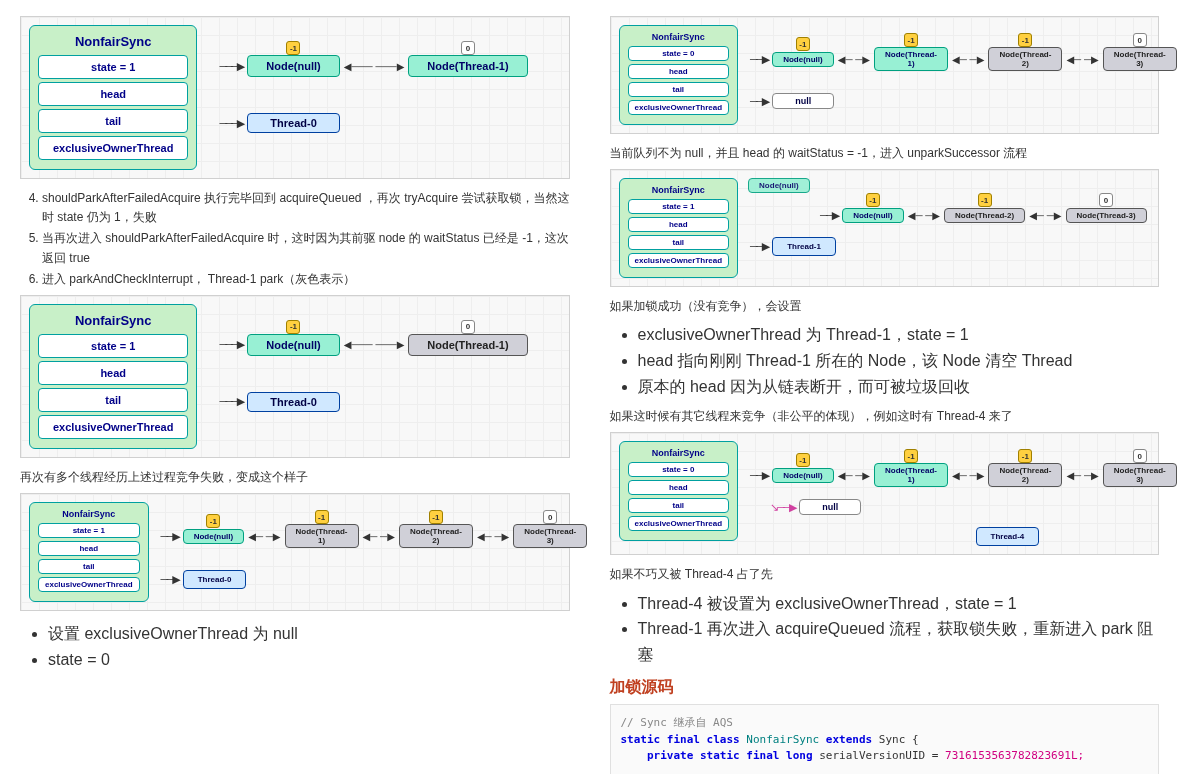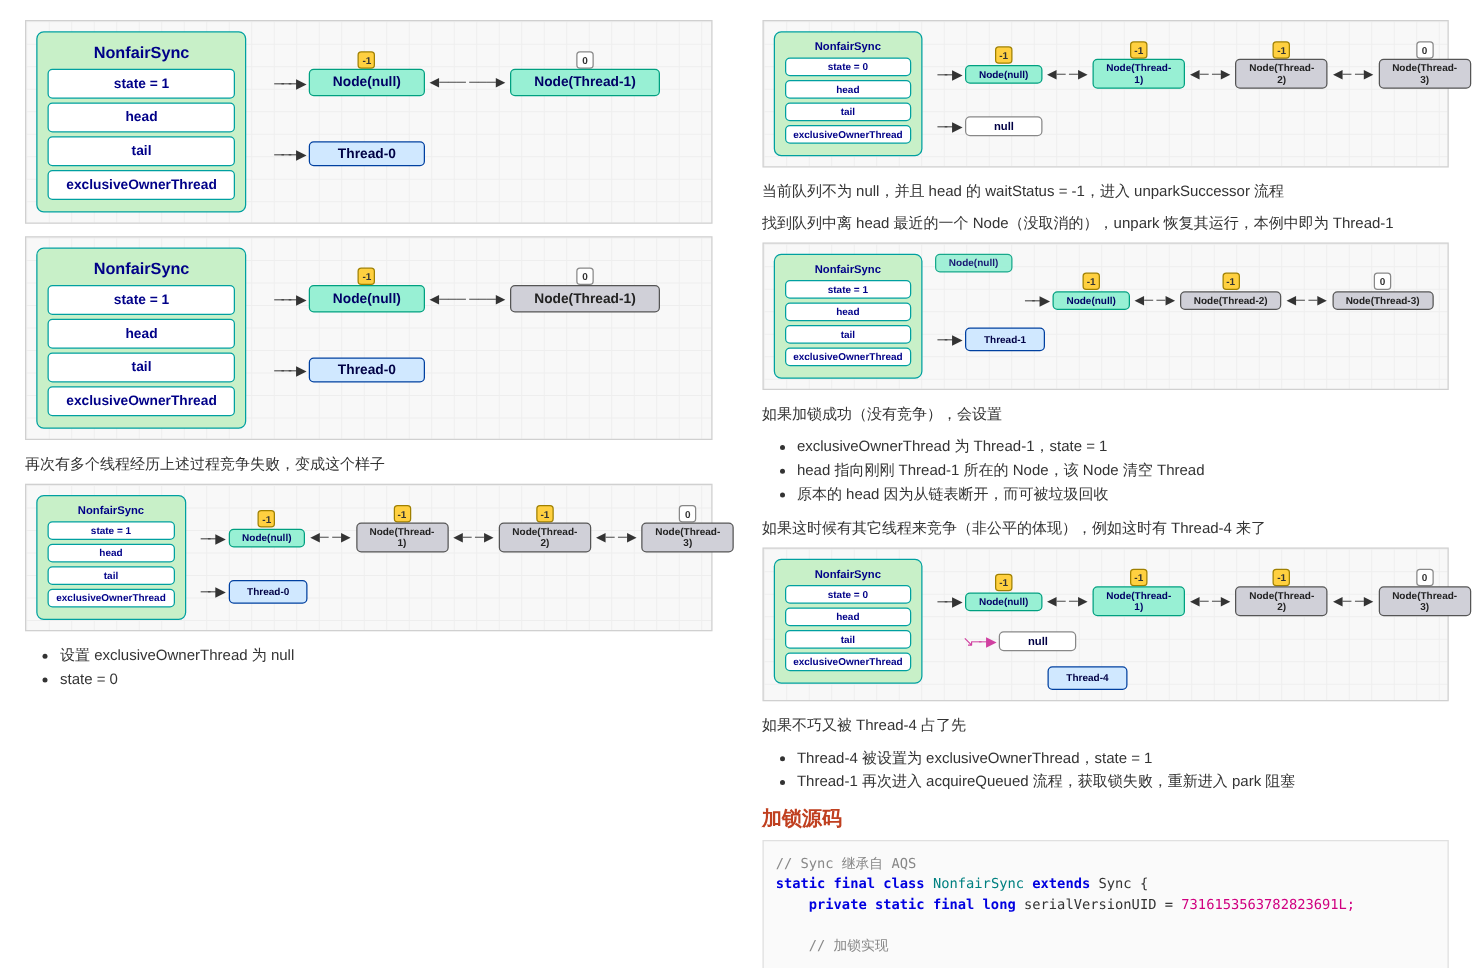--- a/index.html
+++ b/index.html
@@ -30,21 +30,21 @@
   .badge.neg { background: #ffd040; border: 1px solid #a08000; }
   .badge.zero { background: #fff; border: 1px solid #888; }
   
   .arrow { font-size: 11px; color: #333; padding: 0 2px; letter-spacing: -2px; }
   .arrows { font-size: 10px; color: #333; padding: 0 2px; white-space: nowrap; }
   
   p { margin: 6px 0; font-size: 12px; line-height: 1.6; }
   ol { margin: 4px 0 4px 22px; }
   ol li { font-size: 12px; line-height: 1.6; margin: 2px 0; }
   ul { margin: 4px 0 8px 28px; }
-  ul li { font-size: 12px; line-height: 1.6; }
+  ul li { font-size: 16px; line-height: 1.6; }
   
   h3 { color: #c04020; font-size: 16px; font-weight: bold; margin: 10px 0 6px 0; }
   
   pre.code { background: #fafafa; border: 1px solid #e0e0e0; padding: 10px; font-family: Consolas, monospace; font-size: 11px; line-height: 1.5; margin: 6px 0; overflow-x: auto; }
   .cm-comment { color: #888; }
   .cm-keyword { color: #0000e0; font-weight: bold; }
   .cm-class { color: #008080; }
   .cm-num { color: #d00080; }
   
   .diag-layout { display: flex; align-items: flex-start; }
@@ -85,20 +85,25 @@
             </div>
           </div>
           <div class="flex-row">
             <span class="arrow">───▶</span>
             <div class="thread-box">Thread-0</div>
           </div>
         </div>
       </div>
     </div>
 
+    <ol start="4">
+      <li>shouldParkAfterFailedAcquire 执行完毕回到 acquireQueued ，再次 tryAcquire 尝试获取锁，当然这时 state 仍为 1，失败</li>
+      <li>当再次进入 shouldParkAfterFailedAcquire 时，这时因为其前驱 node 的 waitStatus 已经是 -1，这次返回 true</li>
+      <li>进入 parkAndCheckInterrupt， Thread-1 park（灰色表示）</li>
+    </ol>
 
     <div class="diagram big-diag">
       <div class="diag-layout">
         <div class="sync-box">
           <div class="sync-title">NonfairSync</div>
           <div class="sync-field">state = 1</div>
           <div class="sync-field">head</div>
           <div class="sync-field">tail</div>
           <div class="sync-field">exclusiveOwnerThread</div>
         </div>
@@ -185,21 +190,20 @@
           </div>
           <div class="flex-row">
             <span class="arrow">──▶</span>
             <div class="null-box">null</div>
           </div>
         </div>
       </div>
     </div>
 
     <p>当前队列不为 null，并且 head 的 waitStatus = -1，进入 unparkSuccessor 流程</p>
-    <p>找到队列中离 head 最近的一个 Node（没取消的），unpark 恢复其运行，本例中即为 Thread-1</p>
 
     <div class="diagram">
       <div class="diag-layout">
         <div class="sync-box">
           <div class="sync-title sm">NonfairSync</div>
           <div class="sync-field sm">state = 1</div>
           <div class="sync-field sm">head</div>
           <div class="sync-field sm">tail</div>
           <div class="sync-field sm">exclusiveOwnerThread</div>
         </div>
@@ -248,21 +252,21 @@
             <div class="node-wrap"><span class="badge neg">-1</span><div class="node-box sm">Node(Thread-1)</div></div>
             <span class="arrows">◀─ ─▶</span>
             <div class="node-wrap"><span class="badge neg">-1</span><div class="node-box gray sm">Node(Thread-2)</div></div>
             <span class="arrows">◀─ ─▶</span>
             <div class="node-wrap"><span class="badge zero">0</span><div class="node-box gray sm">Node(Thread-3)</div></div>
           </div>
           <div class="flex-row" style="margin-left:20px;">
             <span class="arrow" style="color:#d040a0">↘──▶</span>
             <div class="null-box">null</div>
           </div>
-          <div class="flex-row" style="margin-left:90px;">
+          <div class="flex-row" style="margin-left:90px;justify-content:center;">
             <div class="thread-box sm">Thread-4</div>
           </div>
         </div>
       </div>
     </div>
 
     <p>如果不巧又被 Thread-4 占了先</p>
     <ul>
       <li>Thread-4 被设置为 exclusiveOwnerThread，state = 1</li>
       <li>Thread-1 再次进入 acquireQueued 流程，获取锁失败，重新进入 park 阻塞</li>

